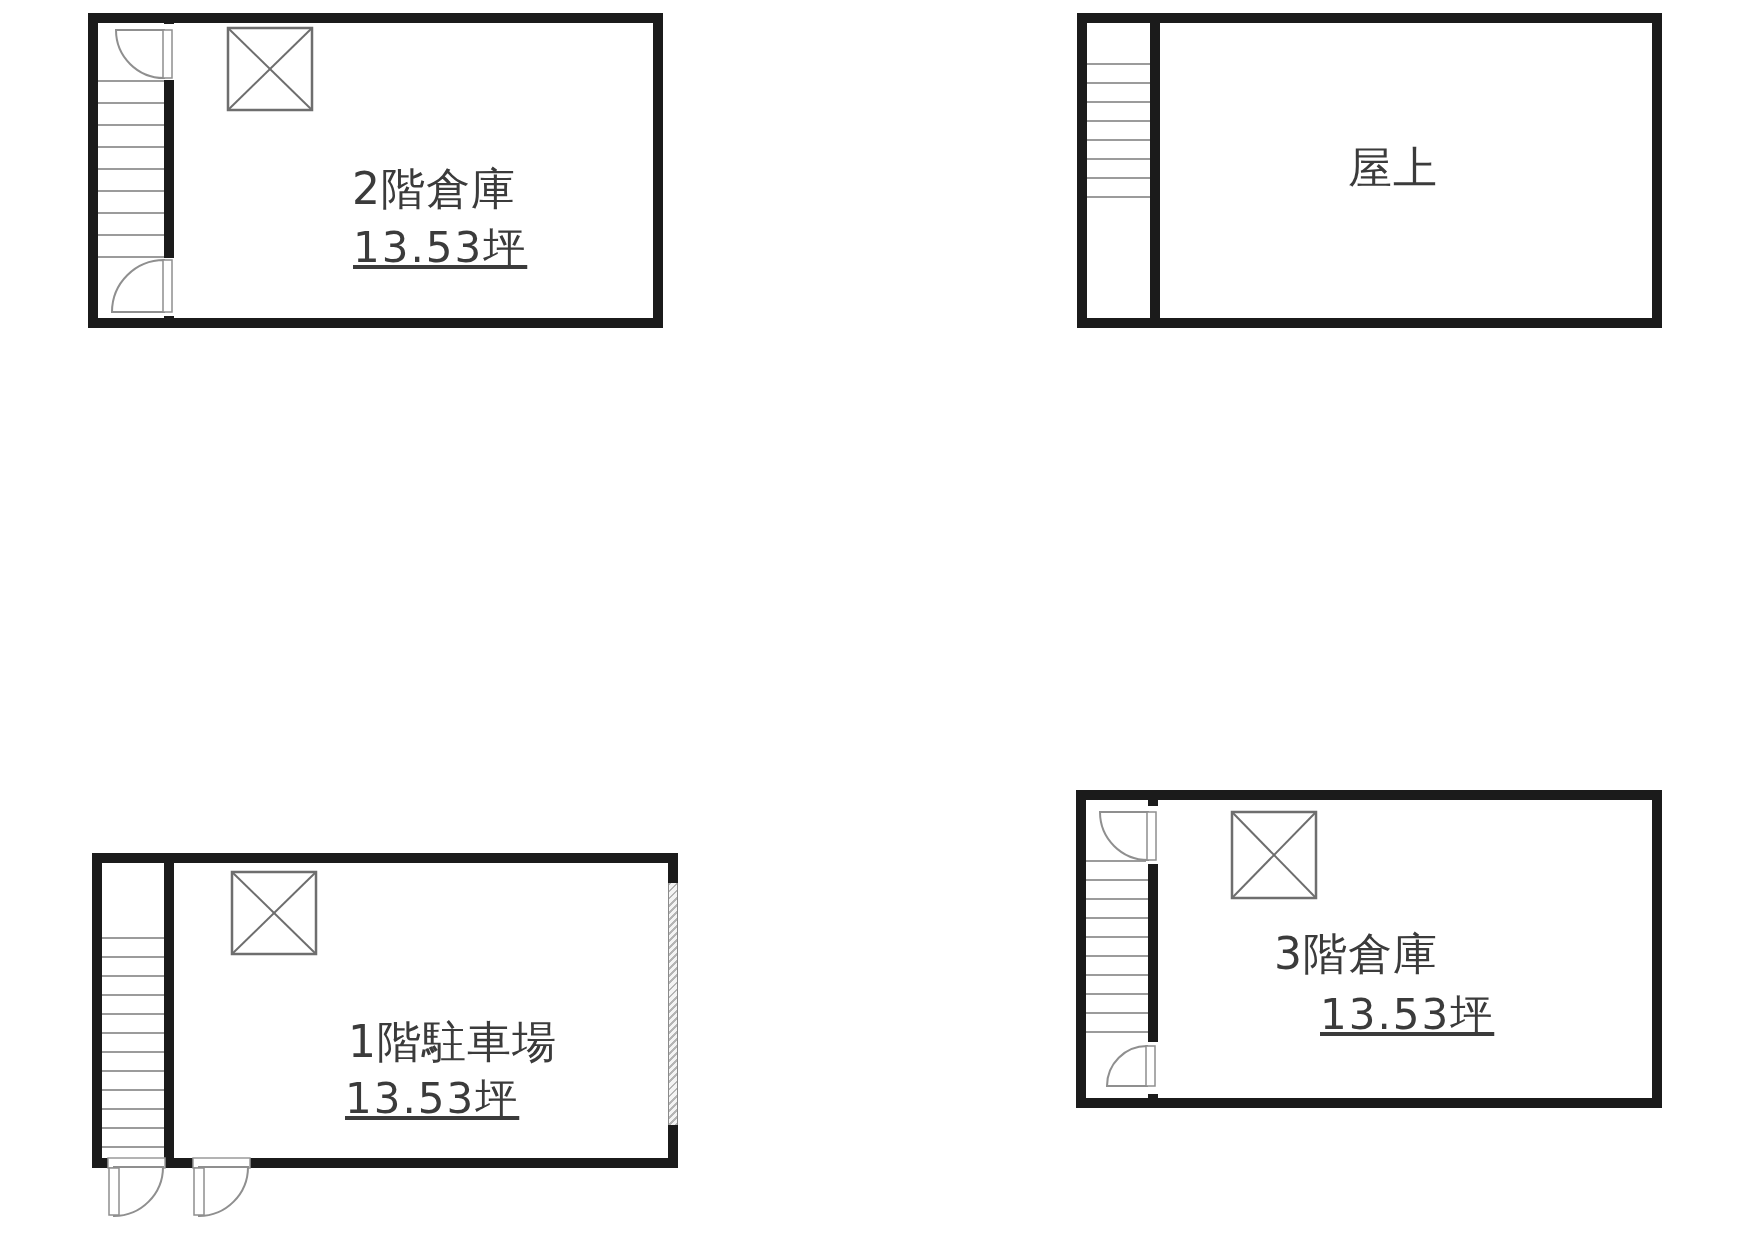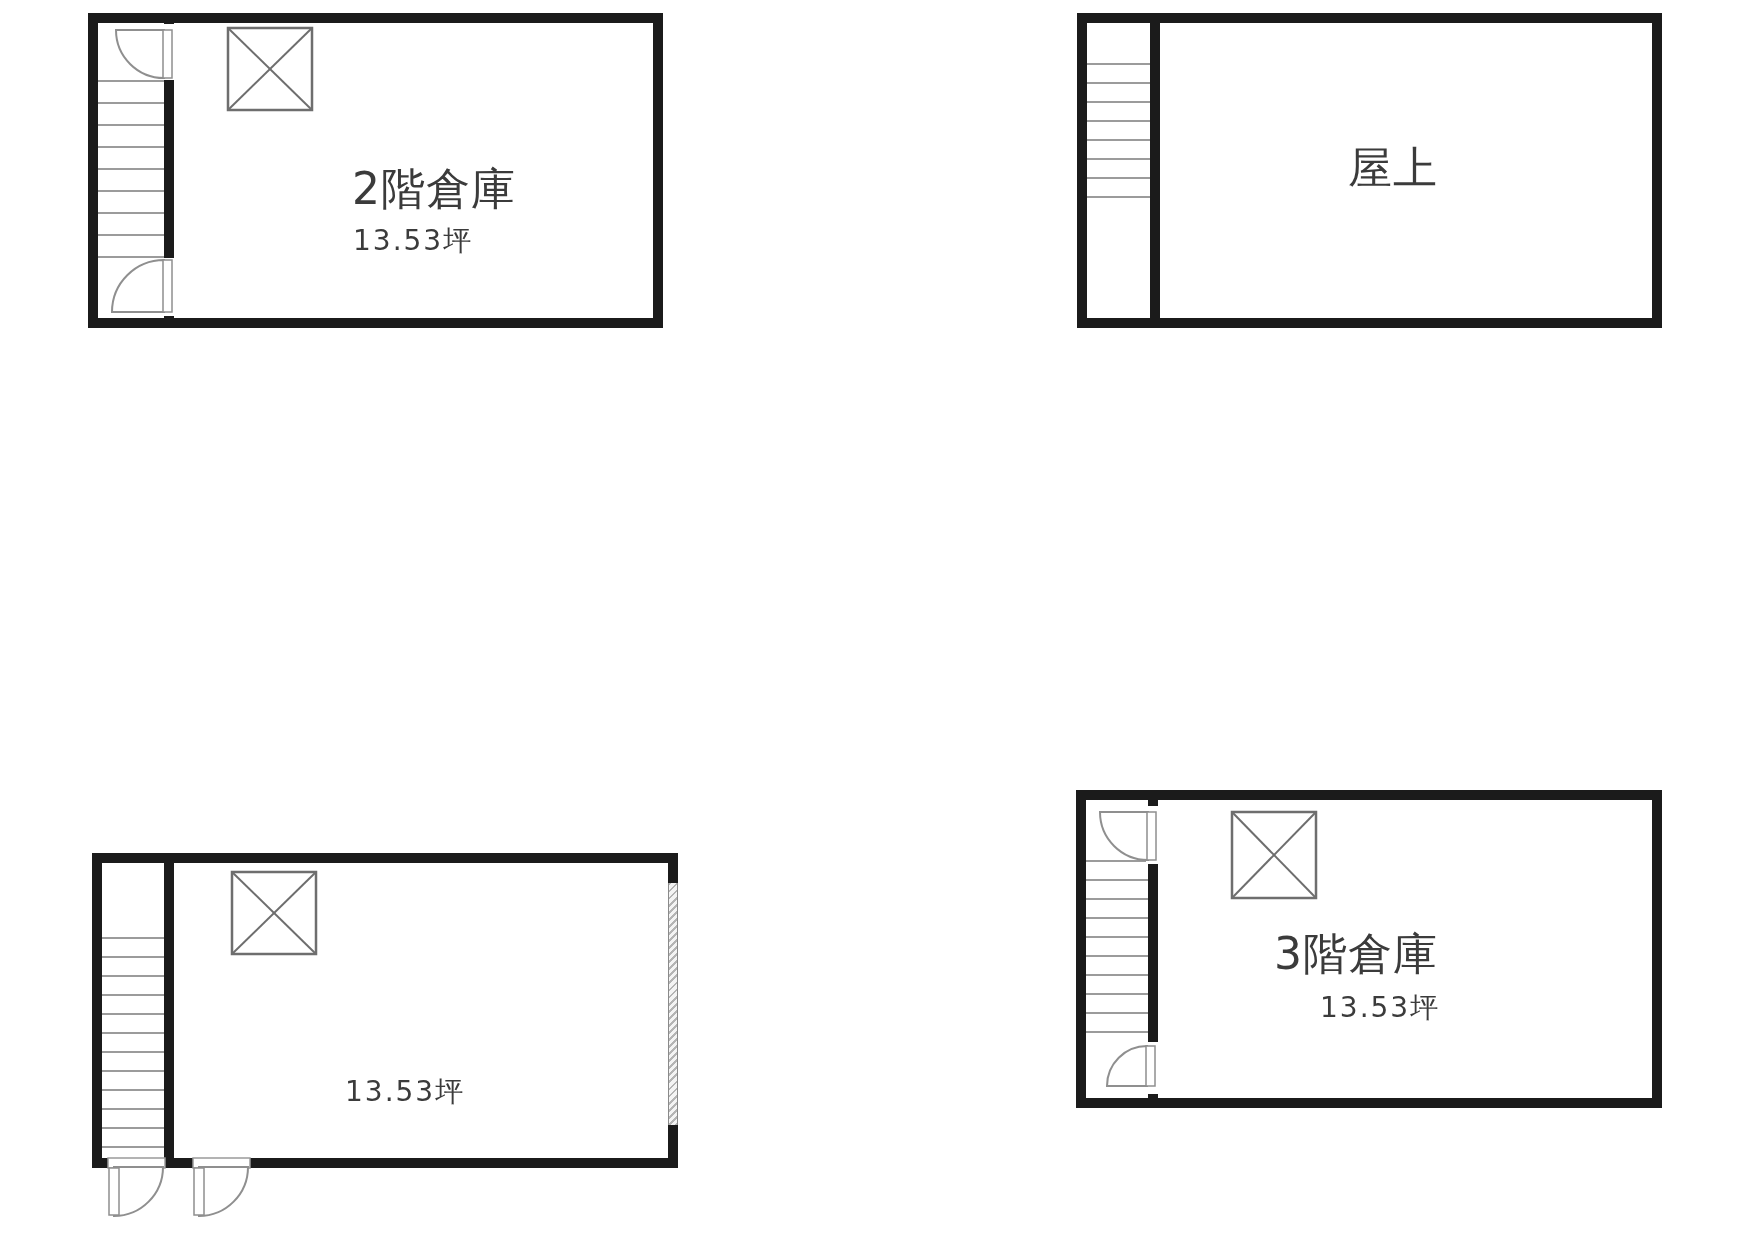--- a/index.html
+++ b/index.html
@@ -24,21 +24,21 @@
   .xbox rect{fill:none;stroke:#6e6e6e;stroke-width:2.5;}
   .xbox line{stroke:#6e6e6e;stroke-width:2;}
   .gap{fill:#ffffff;stroke:none;}
   .pie{fill:#ffffff;stroke:#8f8f8f;stroke-width:2;}
   .leaf{fill:#ffffff;stroke:#8f8f8f;stroke-width:1.5;}
   .sill{fill:#ffffff;stroke:#9b9b9b;stroke-width:1.5;}
   .label{
     position:absolute;color:#3b3b3b;font-size:44px;line-height:1;
     white-space:nowrap;letter-spacing:1px;
   }
-  .label.area{font-size:28px;letter-spacing:2px;}
+  .label.area{font-size:42px;letter-spacing:2px;text-decoration:underline;}
   .shutter{
     position:absolute;width:10px;box-sizing:border-box;
     border-left:1px solid #8a8a8a;border-right:1px solid #8a8a8a;
     background:repeating-linear-gradient(135deg,
       #b5b5b5 0,#b5b5b5 2px,#f4f4f4 2px,#f4f4f4 5px);
   }
 </style>
 </head>
 <body>
 
@@ -92,20 +92,21 @@
         <path class="pie" d="M12,304 L12,353 A49,49 0 0 0 61,304 Z"></path>
         <rect class="leaf" x="7" y="305" width="10" height="47"></rect>
       </g>
       <g>
         <rect class="sill" x="91" y="295" width="57" height="10"></rect>
         <path class="pie" d="M97,304 L97,353 A49,49 0 0 0 146,304 Z"></path>
         <rect class="leaf" x="92" y="305" width="10" height="47"></rect>
       </g>
     </svg>
   </section>
+  <div class="label" style="left:348px;top:1020px;">1階駐車場</div>
   <div class="label area" style="left:345px;top:1078px;">13.53坪</div>
 
   <section class="plan" style="left:1076px;top:790px;width:586px;height:318px;">
     <div class="stairwell" style="width:62px;">
       <div class="treads" style="top:60px;height:174px;--step:19px;"></div>
     </div>
     <svg class="overlay" width="566" height="298" viewBox="0 0 566 298">
       <g class="xbox">
         <rect x="146" y="12" width="84" height="86"></rect>
         <line x1="146" y1="12" x2="230" y2="98"></line>

